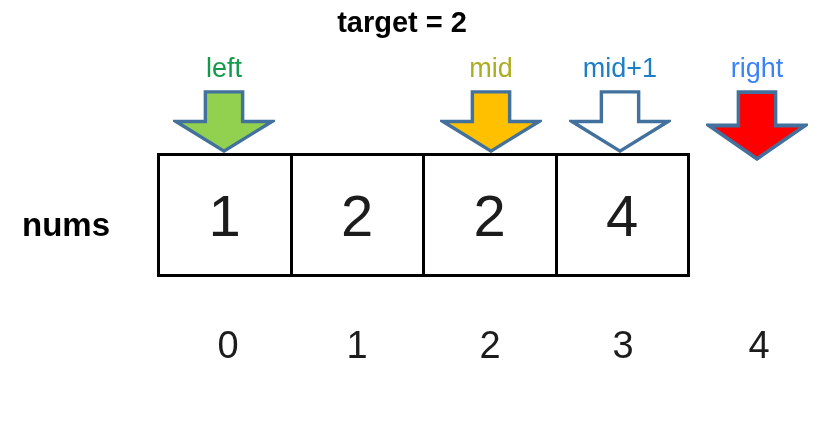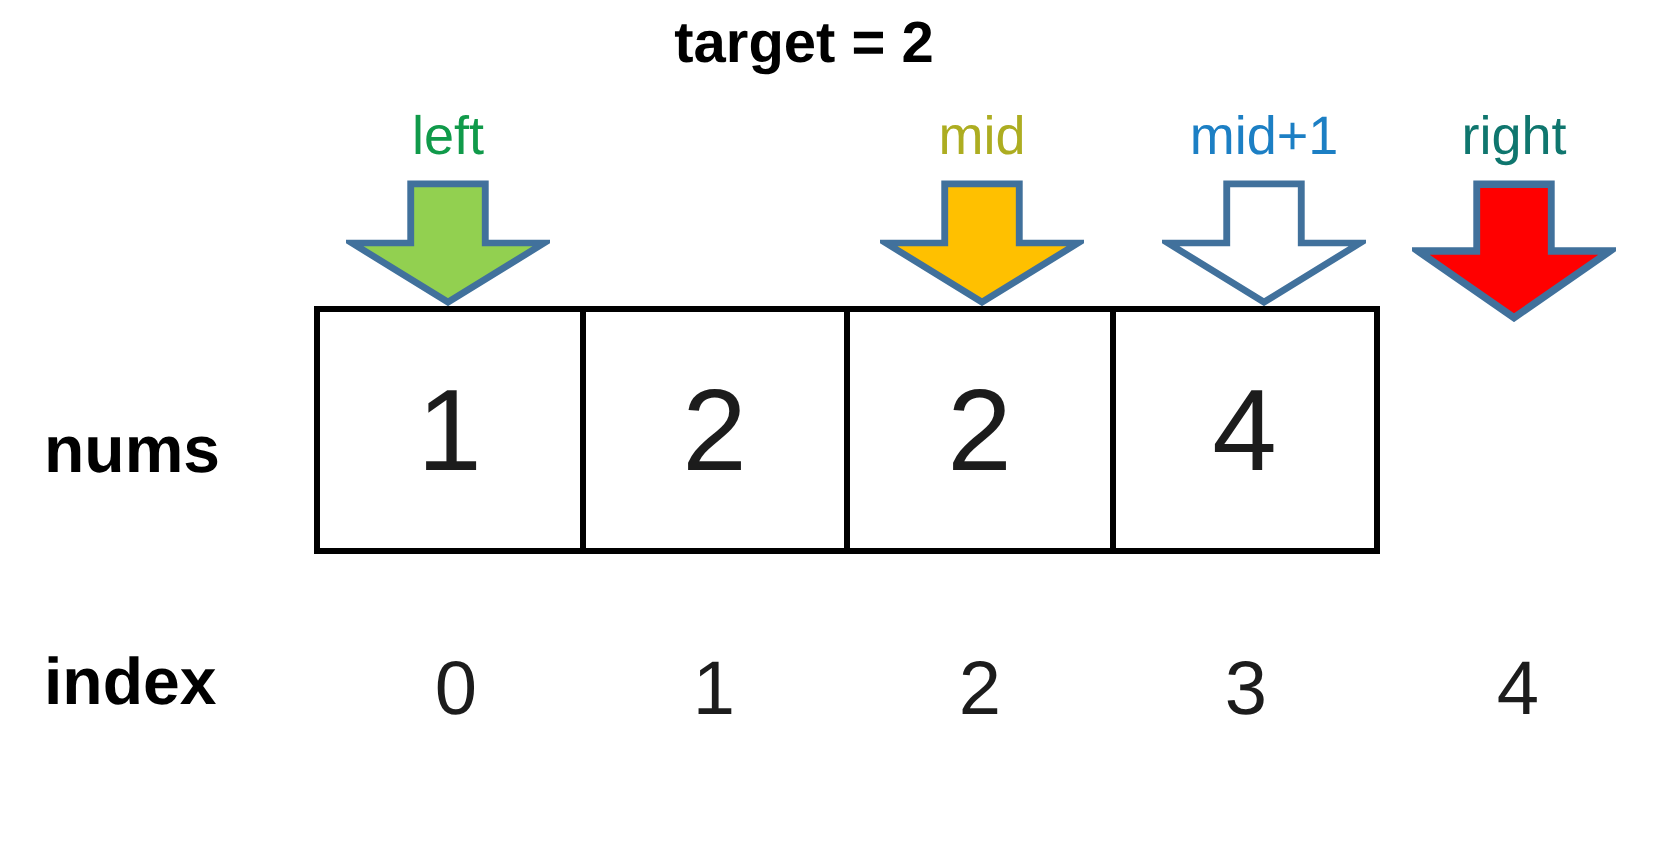--- a/index.html
+++ b/index.html
@@ -10,21 +10,21 @@
   .title {
     position:absolute; left:152px; top:6px; width:500px; text-align:center;
     font-size:29px; font-weight:bold; color:#000000;
   }
   .pointer {
     position:absolute; top:52px; width:130px;
     display:flex; flex-direction:column; align-items:center;
   }
   .pointer-left  { left:159px; }
   .pointer-mid   { left:426px; }
-  .pointer-mid1  { left:567px; }
+  .pointer-mid1  { left:555px; }
   .pointer-right { left:692px; }
   .pointer-label { font-size:27px; line-height:32px; height:32px; }
   .arrow { width:102px; height:63px; margin-top:6px; display:block; }
   .arrow-tall { height:71px; }
   .boxes {
     position:absolute; left:157px; top:153px; width:533px; height:124px;
     box-sizing:border-box; border:3px solid #000; display:flex; background:#fff;
   }
   .cell {
     flex:1; display:flex; align-items:center; justify-content:center;
@@ -66,21 +66,21 @@
   </div>
 
   <div class="pointer pointer-mid1">
     <div class="pointer-label" style="color: rgb(28, 127, 196);">mid+1</div>
     <svg class="arrow" viewBox="0 0 104 66" preserveAspectRatio="none">
       <polygon points="33,2 71,2 71,33 101,33 52,64 3,33 33,33" stroke-width="3.5" stroke="#41719c" fill="#ffffff"></polygon>
     </svg>
   </div>
 
   <div class="pointer pointer-right">
-    <div class="pointer-label" style="color: #0f766e; text-align: right;">right</div>
+    <div class="pointer-label" style="color: #3b82f6; text-align: right;">right</div>
     <svg class="arrow arrow-tall" viewBox="0 0 104 66" preserveAspectRatio="none">
       <polygon points="33,2 71,2 71,33 101,33 52,64 3,33 33,33" stroke-width="3.5" stroke="#41719c" fill="#ff0000"></polygon>
     </svg>
   </div>
 
   <div class="row-label nums-label">nums</div>
 
   <div class="boxes">
     <div class="cell">
       <span>1</span>
@@ -89,21 +89,20 @@
       <span>2</span>
     </div>
     <div class="cell">
       <span>2</span>
     </div>
     <div class="cell">
       <span>4</span>
     </div>
   </div>
 
-  <div class="row-label index-label">index</div>
 
   <span class="idx idx-0">0</span>
   <span class="idx idx-1">1</span>
   <span class="idx idx-2">2</span>
   <span class="idx idx-3">3</span>
   <span class="idx idx-4">4</span>
 
 </div>
 
 </body></html>

